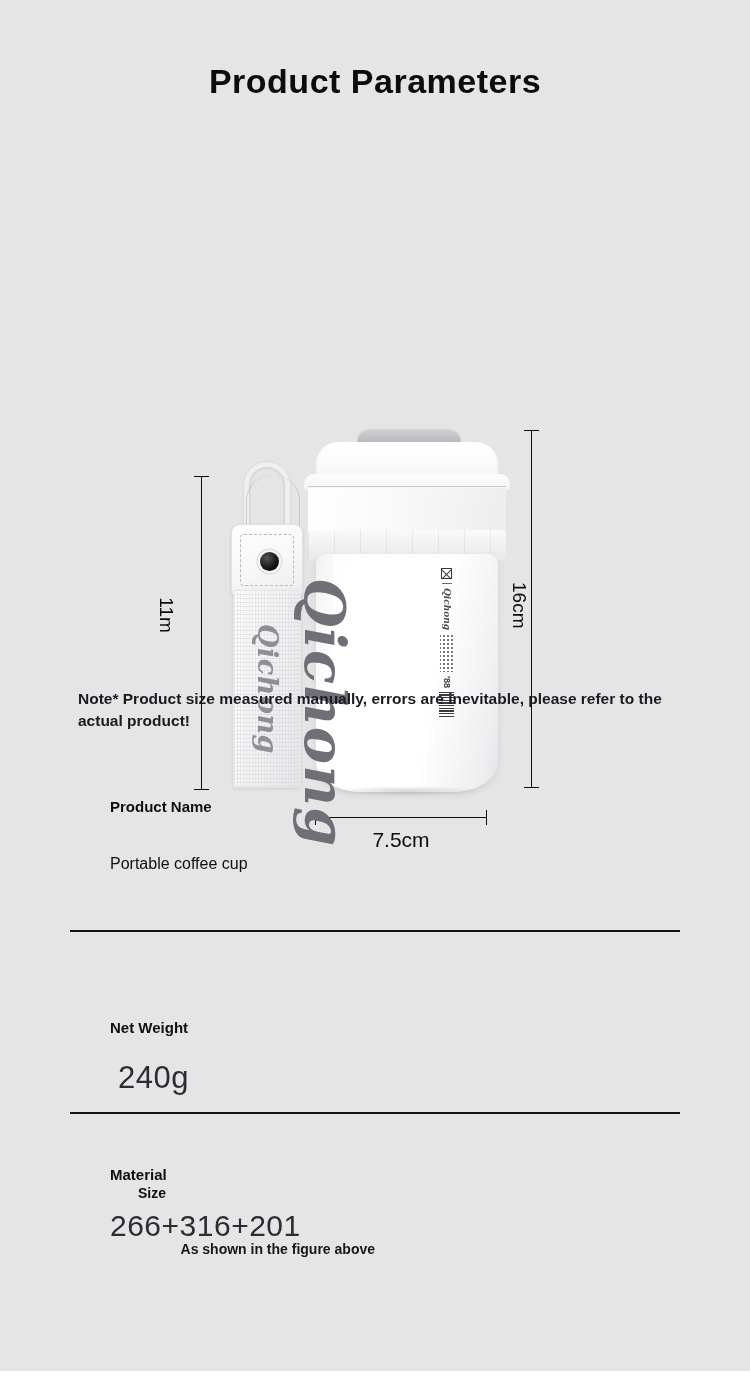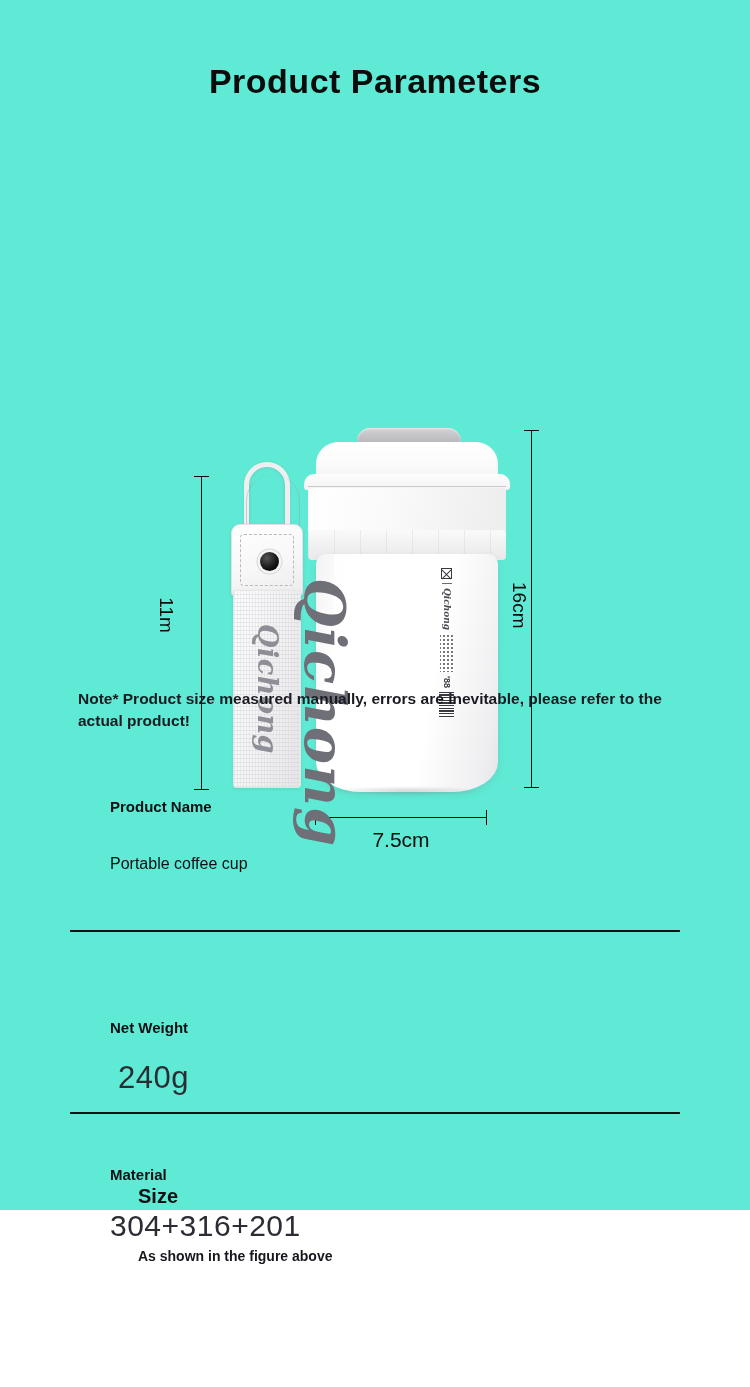--- a/index.html
+++ b/index.html
@@ -3,21 +3,21 @@
 <meta charset="utf-8">
 <style>
   * { margin:0; padding:0; box-sizing:border-box; }
   html, body {
     width:750px; height:1387px;
     background:#ffffff;
     font-family:"Liberation Sans", sans-serif;
     color:#111111;
     overflow:hidden;
   }
-  .page { position:relative; width:750px; height:1210px; background:#5eead4; }
+  .page { position:relative; width:750px; height:1371px; background:#e5e5e5; }
 
   
   .title {
     position:absolute; left:0; top:62px; width:750px;
     text-align:center;
     font-size:34px; font-weight:bold; letter-spacing:0.5px;
     color:#0c0c0c;
   }
 
   
@@ -228,23 +228,23 @@
   .spec-label { font-size:15px; font-weight:bold; color:#0f0f14; }
   .spec-value { color:#2c2c34; }
 
   .r1 { height:150px; }
   .r1 .spec-label { padding-top:18px; }
   .r1 .v-name  { font-size:16px; font-weight:normal; padding-top:40px; color:#0f0f14; }
   .r1 .v-cap   { font-size:30px; font-weight:normal; padding-top:28px; letter-spacing:.5px; }
 
   .r2 { height:182px; }
   .r2 .spec-label { padding-top:89px; }
-  .r2 .spec-label.size { font-size:20px; }
+  .r2 .spec-label.size { font-size:14px; }
   .r2 .v-weight { font-size:31px; padding-top:24px; padding-left:8px; letter-spacing:.5px; }
-  .r2 .v-size   { font-size:14px; font-weight:bold; padding-top:40px; color:#16161c; }
+  .r2 .v-size   { font-size:14px; font-weight:bold; padding-top:40px; color:#16161c;text-align:right; }
 
   .r3 { height:150px; }
   .r3 .spec-label { padding-top:54px; }
   .r3 .v-material { font-size:30px; padding-top:26px; letter-spacing:.5px; }
 
   .divider { position:absolute; left:70px; width:610px; height:2px; background:#131313; }
   .divider.d1 { top:930px; }
   .divider.d2 { top:1112px; }
 </style>
 </head>
@@ -323,21 +323,21 @@
           <div class="spec-label size">Size</div>
           <div class="spec-value v-size">As shown in the figure above</div>
         </div>
       </div>
     </div>
 
     <div class="spec-row r3">
       <div class="spec-cells">
         <div class="spec-cell">
           <div class="spec-label">Material</div>
-          <div class="spec-value v-material">304+316+201</div>
+          <div class="spec-value v-material">266+316+201</div>
         </div>
         <div class="spec-cell right"></div>
       </div>
     </div>
   </div>
 
   <div class="divider d1"></div>
   <div class="divider d2"></div>
 
 </div>

